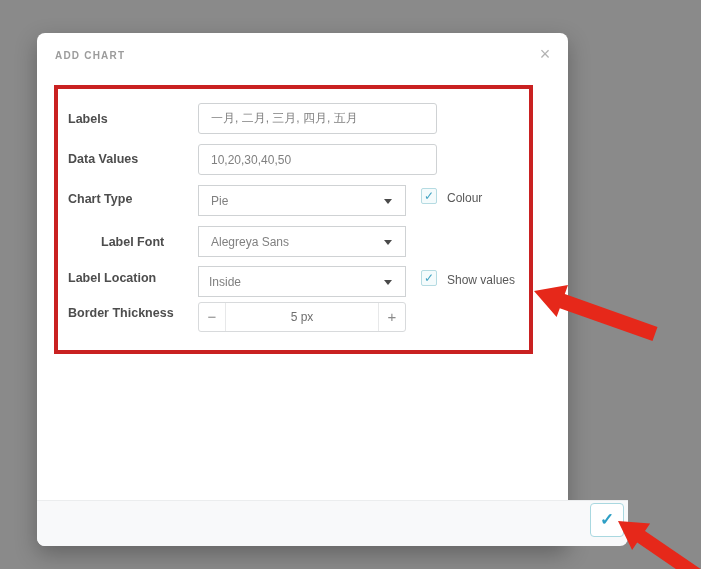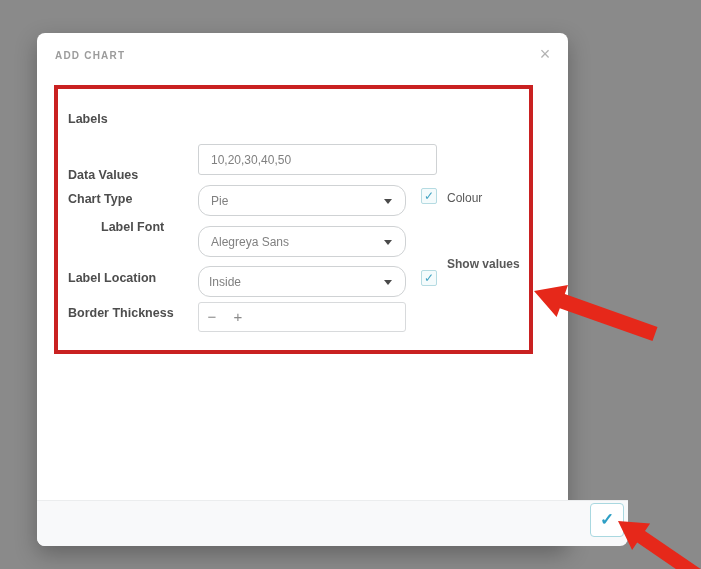--- a/index.html
+++ b/index.html
@@ -14,21 +14,21 @@
   .close-x { position:absolute; right:12px; top:10px; width:22px; height:22px; font-size:18px;
            color:#b3b3b3; text-align:center; line-height:22px; cursor:pointer; font-weight:400; }
 
   .row-label { position:absolute; left:31px; font-size:12.5px; font-weight:bold; color:#4d4d4d;text-align:center; }
 
   .text-input { position:absolute; left:161px; width:239px; height:31px;
            border:1px solid #cfd2d4; border-radius:3px; background:#fff;
            font-family:"Liberation Sans", sans-serif; font-size:12px; color:#808080; padding:0 12px; outline:none; }
 
   .select { position:absolute; left:161px; width:208px; height:31px; border:1px solid #cfd2d4;
-           border-radius:12px; background:#fff; font-size:12px; color:#808080;
+           border-radius:0; background:#fff; font-size:12px; color:#808080;
            display:flex; align-items:center; padding:0 12px; cursor:pointer; }
   .select .caret { position:absolute; right:13px; top:13px; width:0; height:0;
            border-left:4px solid transparent; border-right:4px solid transparent;
            border-top:5px solid #4a4a4a; }
 
   .checkbox { position:absolute; left:384px; width:16px; height:16px; border:1px solid #b5dbe2;
            border-radius:2px; background:#f4fbfc; color:#47a5c4; font-size:12px; line-height:14px;
            text-align:center; cursor:pointer; }
   .checkbox-label { position:absolute; left:410px; font-size:12px; color:#585858; }
 
@@ -52,53 +52,55 @@
 <body>
 
 <div class="stage">
 
   <div class="modal">
 
     <div class="modal-title">ADD CHART</div>
     <div class="close-x">×</div>
 
     <div class="row-label" style="top:79px;">Labels</div>
+    <input class="text-input" style="top: 70px;" type="text" value="一月, 二月, 三月, 四月, 五月">
 
-    <div class="row-label" style="top:135px;">Data Values</div>
+    <div class="row-label" style="top:119px;">Data Values</div>
     <input class="text-input" style="top: 111px;" type="text" value="10,20,30,40,50">
 
     <div class="row-label" style="top:159px;">Chart Type</div>
     <div class="select" style="top:152px;">
       <span>Pie</span>
       <span class="caret"></span>
     </div>
     <div class="checkbox" style="top:155px;">
       <span>✓</span>
     </div>
     <div class="checkbox-label" style="top:158px;">Colour</div>
 
-    <div class="row-label" style="top:187px;padding-left:33px;">Label Font</div>
+    <div class="row-label" style="top:202px;padding-left:33px;">Label Font</div>
     <div class="select" style="top:193px;">
       <span>Alegreya Sans</span>
       <span class="caret"></span>
     </div>
 
     <div class="row-label" style="top:238px;">Label Location</div>
     <div class="select" style="top:233px;padding-left:10px;">
       <span>Inside</span>
       <span class="caret"></span>
     </div>
     <div class="checkbox" style="top:237px;">
       <span>✓</span>
     </div>
-    <div class="checkbox-label" style="top:224px;font-weight:bold;">Show values</div>
+    <div class="checkbox-label" style="top:240px;">Show values</div>
 
     <div class="row-label" style="top:273px;">Border Thickness</div>
     <div class="stepper" style="top:269px;">
       <div class="btn">−</div>
+      <div class="val">5 px</div>
       <div class="btn">+</div>
     </div>
 
     <div class="footer"></div>
     <div class="confirm-btn">
       <span>✓</span>
     </div>
   </div>
 
   <div class="highlight-rect"></div>

